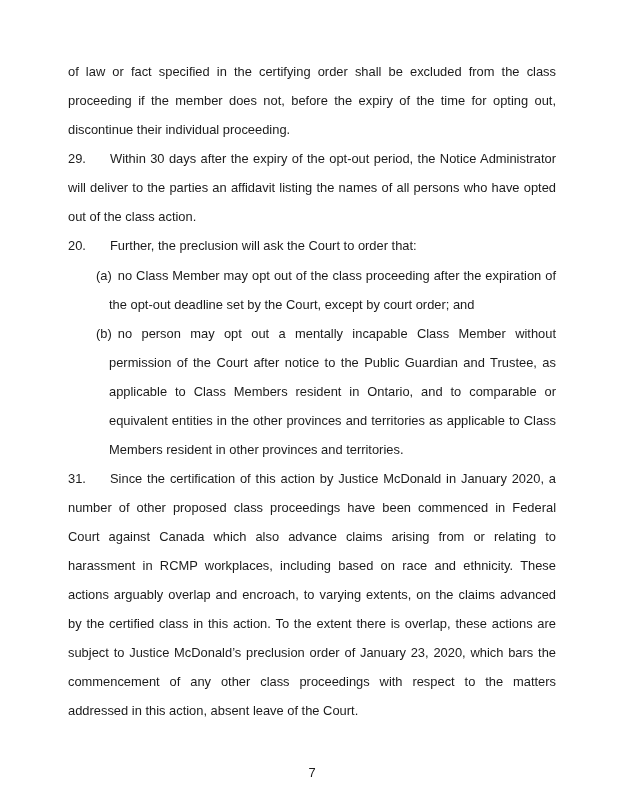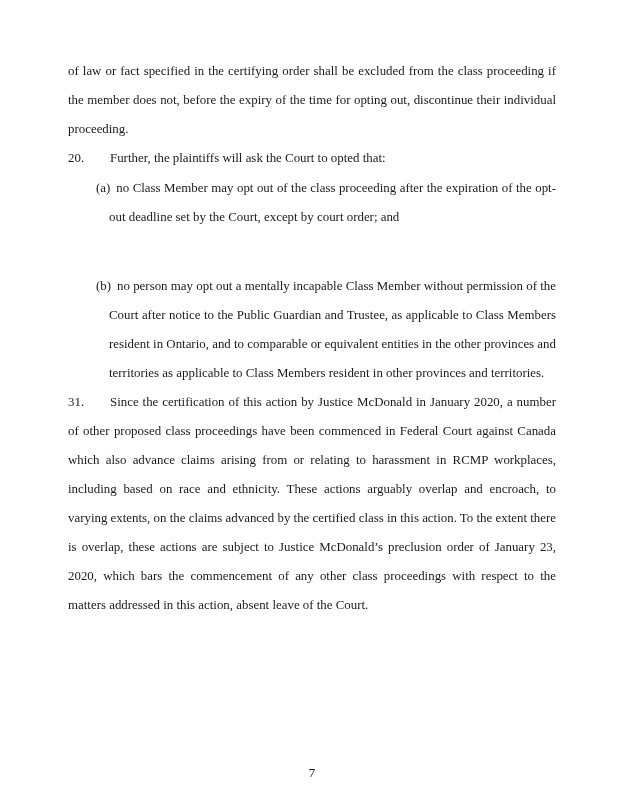--- a/index.html
+++ b/index.html
@@ -9,38 +9,37 @@
   }
   .page {
     position: relative;
     width: 624px;
     height: 808px;
     margin: 0;
     background: #ffffff;
     box-sizing: border-box;
     padding: 57px 68px 0 68px;
     overflow: hidden;
-    font-family: Liberation Serif, serif;
+    font-family: Liberation Sans, sans-serif;
     font-size: 12.9px;
     color: #1b1b1b;
   }
   .para {
     margin: 0;
     text-align: justify;
     line-height: 29px;
   }
   .pnum {
     display: inline-block;
     width: 42px;
   }
   .list-item {
     margin-left: 28px;
     padding-left: 13px;
     text-indent: -13px;
-    margin-top: 40px;
   }
   .list-item .lmarker {
     margin-right: 6px;
   }
   .list-first {
     margin-top: 1px;
   }
   .heading {
     font-weight: 700;
     margin-bottom: 7px;
@@ -59,23 +58,26 @@
 </style>
 </head>
 <body>
 
 <div class="page">
 
   <p class="para">
     <span>of law or fact specified in the certifying order shall be excluded from the class proceeding if the member does not, before the expiry of the time for opting out, discontinue their individual proceeding.</span>
   </p>
 
+  <p class="para">
+    <span class="pnum">29.</span><span>Within 30 days after the expiry of the opt-out period, the Notice Administrator will deliver to the parties an affidavit listing the names of all persons who have opted out of the class action.</span>
+  </p>
 
   <p class="para">
-    <span class="pnum">20.</span><span>Further, the plaintiffs will ask the Court to opted that:</span>
+    <span class="pnum">20.</span><span>Further, the preclusion will ask the Court to order that:</span>
   </p>
 
   <p class="para list-item list-first">
     <span class="lmarker">(a)</span><span>no Class Member may opt out of the class proceeding after the expiration of the opt-out deadline set by the Court, except by court order; and</span>
   </p>
 
   <p class="para list-item">
     <span class="lmarker">(b)</span><span>no person may opt out a mentally incapable Class Member without permission of the Court after notice to the Public Guardian and Trustee, as applicable to Class Members resident in Ontario, and to comparable or equivalent entities in the other provinces and territories as applicable to Class Members resident in other provinces and territories.</span>
   </p>
 

